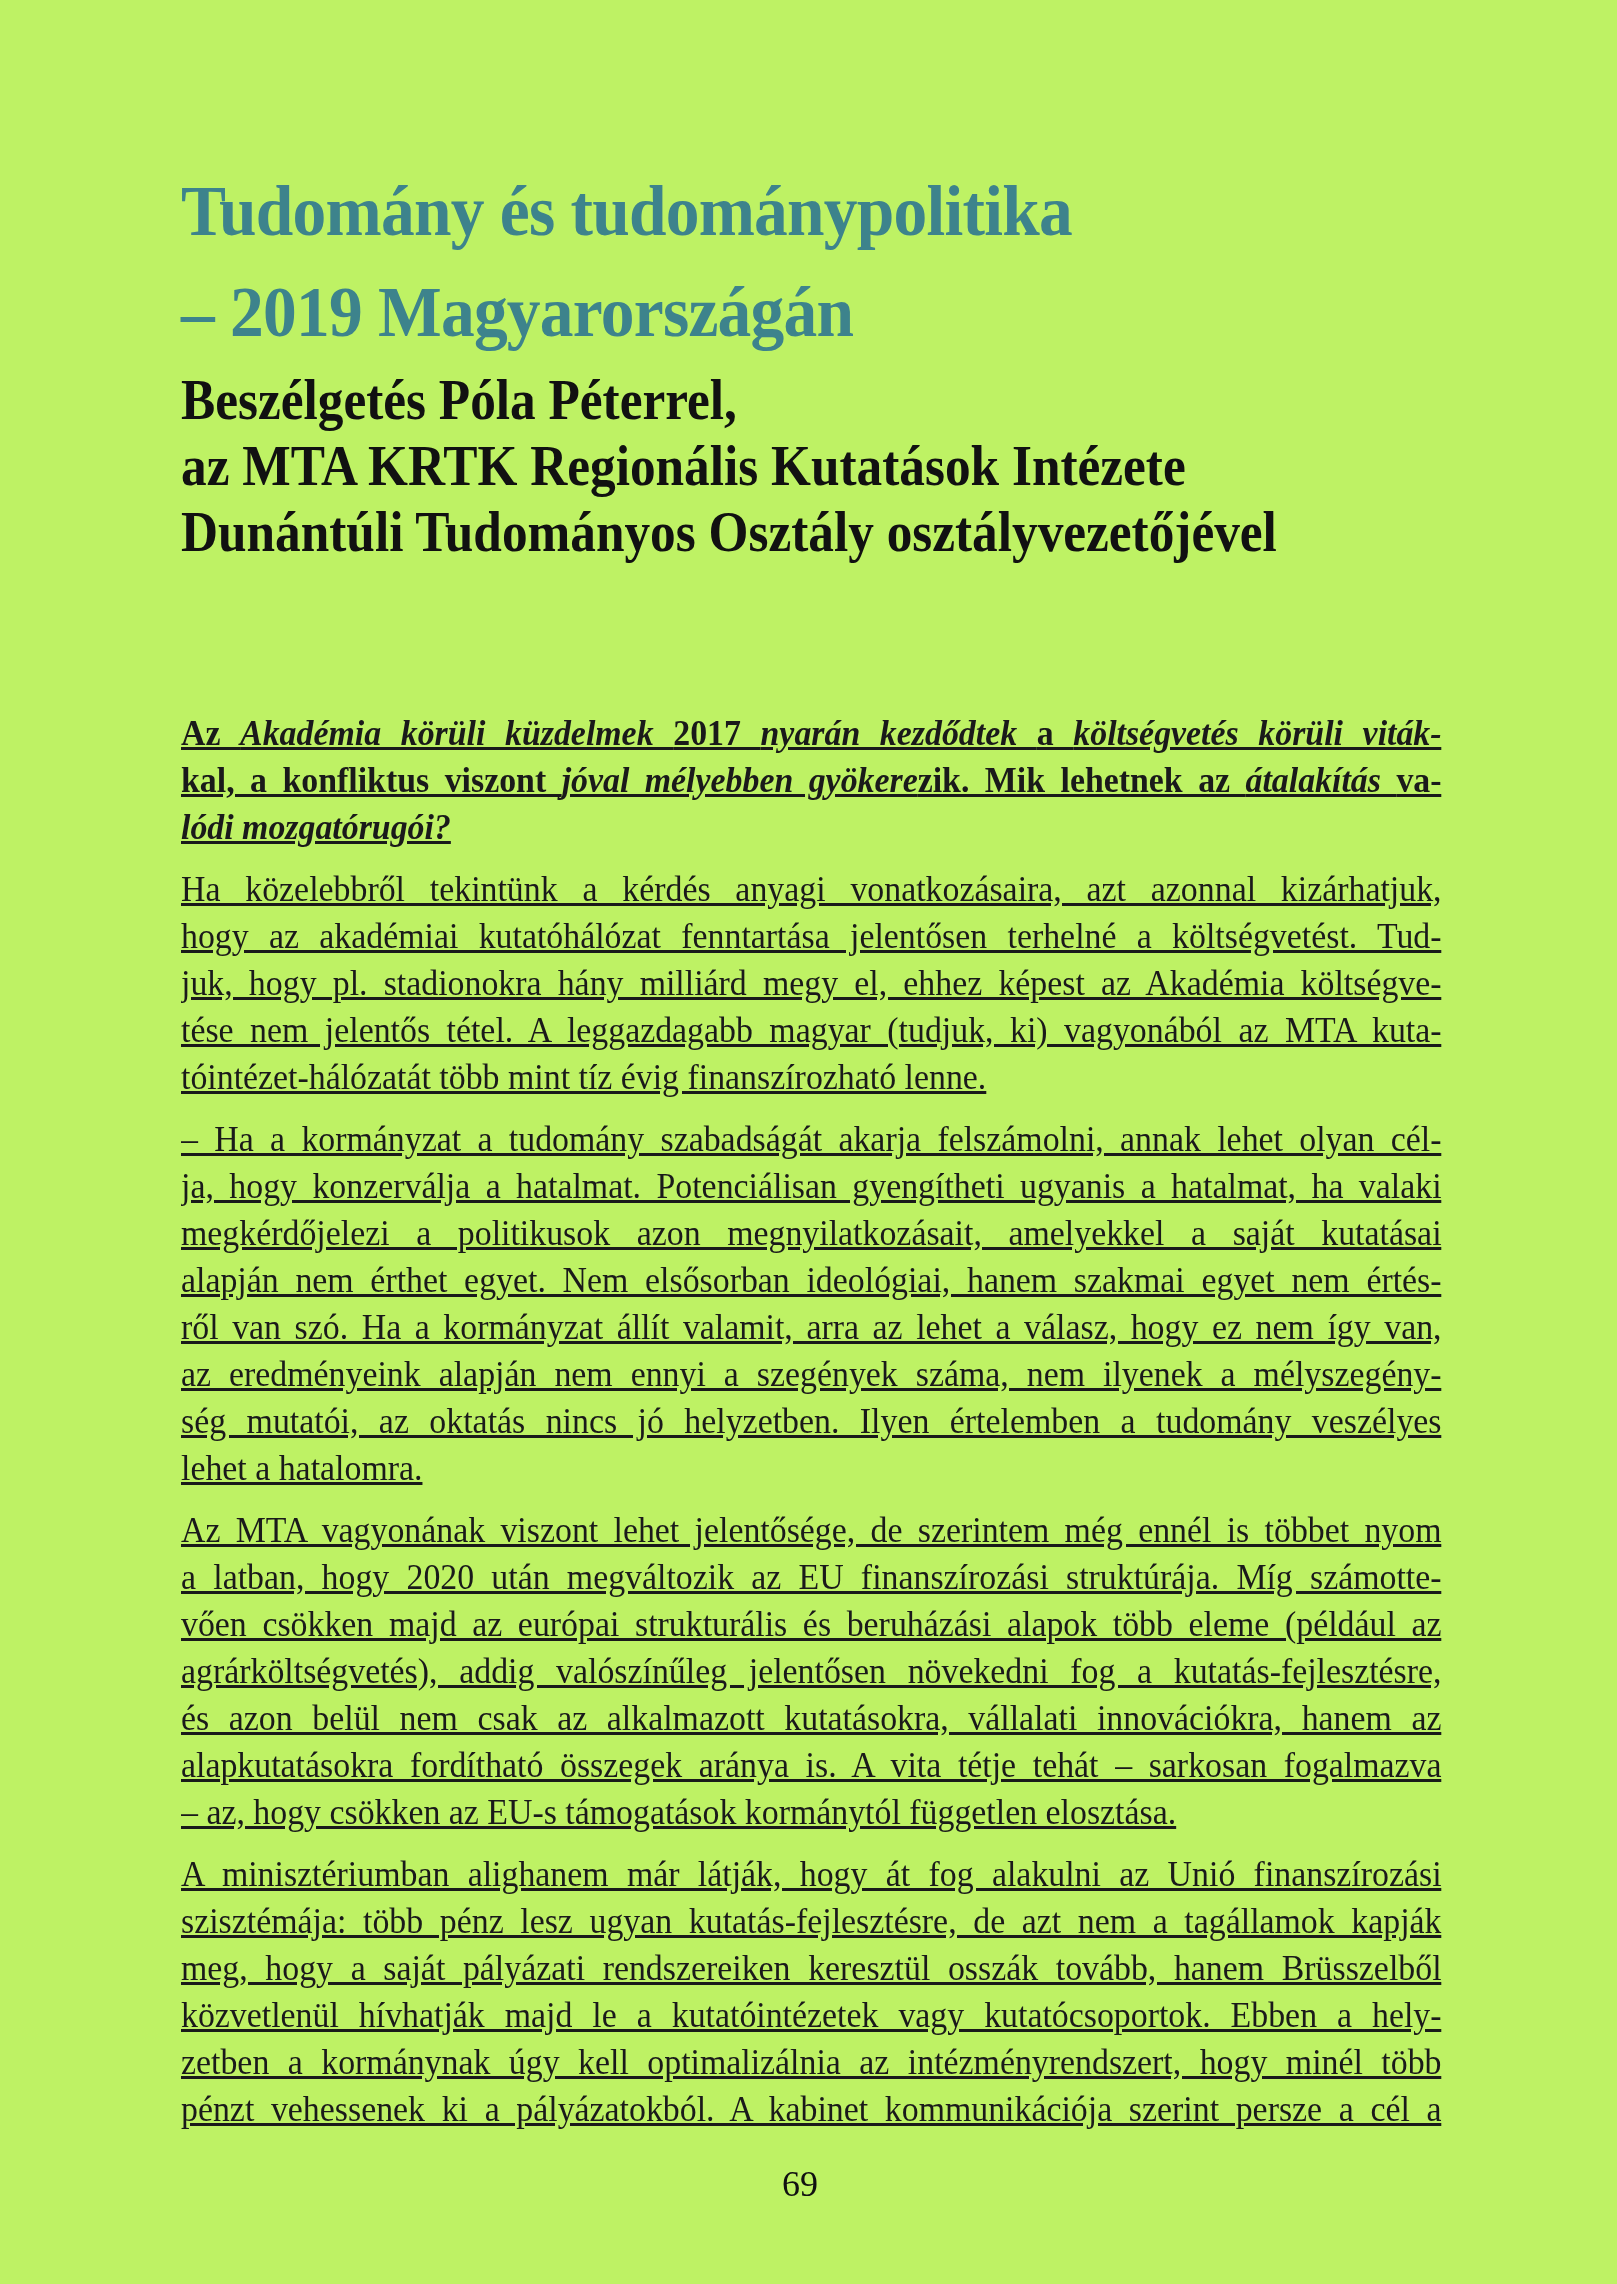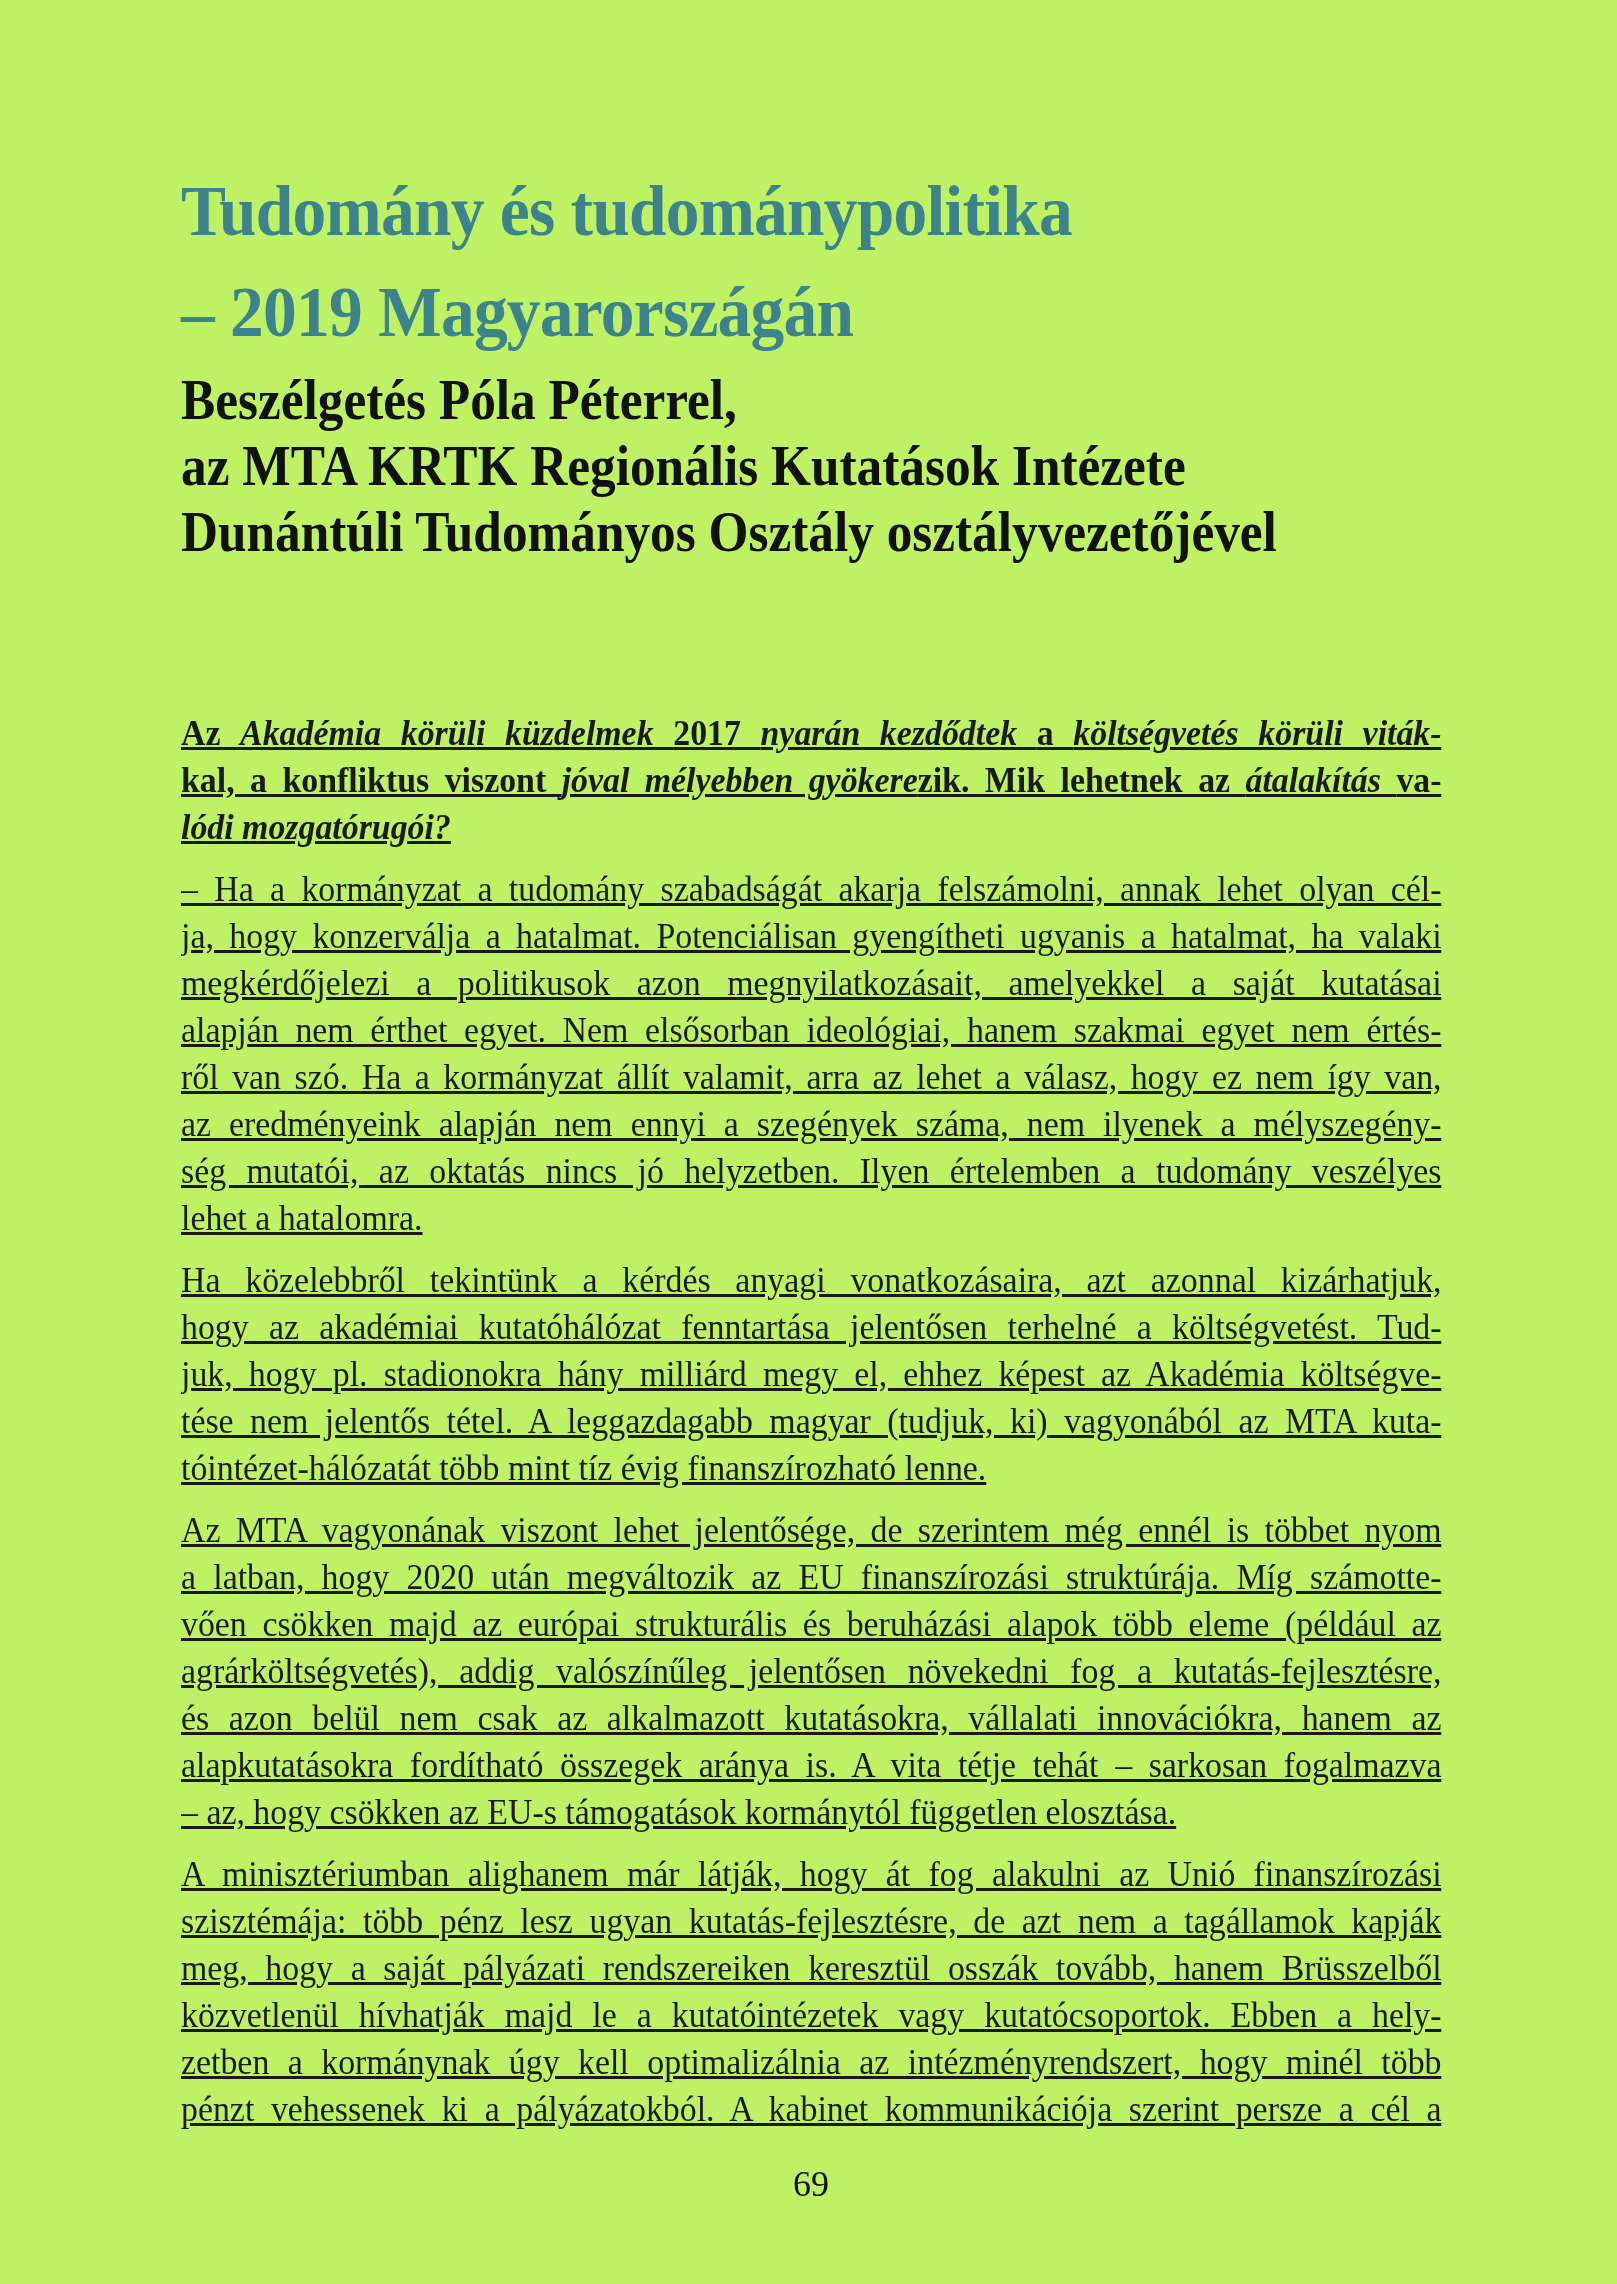--- a/index.html
+++ b/index.html
@@ -57,21 +57,21 @@
     text-align: justify;
     text-align-last: justify;
     overflow: hidden;
   }
   .line.last { text-align-last: left; }
   .question { font-weight: bold; }
   .run-b  { font-style: normal; }
   .run-bi { font-style: italic; }
   .page-number {
     position: absolute;
-    left: 181px;
+    left: 170px;
     top: 2161px;
     width: 1260px;
     text-align: center;
     font-size: 36px;
     line-height: 47px;
     color: #111111;
   }
 </style>
 </head>
 <body>
@@ -89,35 +89,35 @@
     <div>Dunántúli Tudományos Osztály osztályvezetőjével</div>
   </h2>
 
   <div class="article" id="article-body">
       <div class="paragraph question">
         <div class="line"><span class="run-b">Az </span><span class="run-bi">Akadémia körüli küzdelmek </span><span class="run-b">2017 </span><span class="run-bi">nyarán kezdődtek </span><span class="run-b">a </span><span class="run-bi">költségvetés körüli viták-</span></div>
         <div class="line"><span class="run-b">kal, a konfliktus viszont </span><span class="run-bi">jóval mélyebben gyökere</span><span class="run-b">zik. Mik lehetnek az </span><span class="run-bi">átalakítás </span><span class="run-b">va-</span></div>
         <div class="line last"><span class="run-bi">lódi mozgatórugói?</span></div>
       </div>
       <div class="paragraph">
+        <div class="line">Ha közelebbről tekintünk a kérdés anyagi vonatkozásaira, azt azonnal kizárhatjuk,</div>
+        <div class="line">hogy az akadémiai kutatóhálózat fenntartása jelentősen terhelné a költségvetést. Tud-</div>
+        <div class="line">juk, hogy pl. stadionokra hány milliárd megy el, ehhez képest az Akadémia költségve-</div>
+        <div class="line">tése nem jelentős tétel. A leggazdagabb magyar (tudjuk, ki) vagyonából az MTA kuta-</div>
+        <div class="line last">tóintézet-hálózatát több mint tíz évig finanszírozható lenne.</div>
+      </div>
+      <div class="paragraph">
         <div class="line">– Ha a kormányzat a tudomány szabadságát akarja felszámolni, annak lehet olyan cél-</div>
         <div class="line">ja, hogy konzerválja a hatalmat. Potenciálisan gyengítheti ugyanis a hatalmat, ha valaki</div>
         <div class="line">megkérdőjelezi a politikusok azon megnyilatkozásait, amelyekkel a saját kutatásai</div>
         <div class="line">alapján nem érthet egyet. Nem elsősorban ideológiai, hanem szakmai egyet nem értés-</div>
         <div class="line">ről van szó. Ha a kormányzat állít valamit, arra az lehet a válasz, hogy ez nem így van,</div>
         <div class="line">az eredményeink alapján nem ennyi a szegények száma, nem ilyenek a mélyszegény-</div>
         <div class="line">ség mutatói, az oktatás nincs jó helyzetben. Ilyen értelemben a tudomány veszélyes</div>
         <div class="line last">lehet a hatalomra.</div>
-      </div>
-      <div class="paragraph">
-        <div class="line">Ha közelebbről tekintünk a kérdés anyagi vonatkozásaira, azt azonnal kizárhatjuk,</div>
-        <div class="line">hogy az akadémiai kutatóhálózat fenntartása jelentősen terhelné a költségvetést. Tud-</div>
-        <div class="line">juk, hogy pl. stadionokra hány milliárd megy el, ehhez képest az Akadémia költségve-</div>
-        <div class="line">tése nem jelentős tétel. A leggazdagabb magyar (tudjuk, ki) vagyonából az MTA kuta-</div>
-        <div class="line last">tóintézet-hálózatát több mint tíz évig finanszírozható lenne.</div>
       </div>
       <div class="paragraph">
         <div class="line">Az MTA vagyonának viszont lehet jelentősége, de szerintem még ennél is többet nyom</div>
         <div class="line">a latban, hogy 2020 után megváltozik az EU finanszírozási struktúrája. Míg számotte-</div>
         <div class="line">vően csökken majd az európai strukturális és beruházási alapok több eleme (például az</div>
         <div class="line">agrárköltségvetés), addig valószínűleg jelentősen növekedni fog a kutatás-fejlesztésre,</div>
         <div class="line">és azon belül nem csak az alkalmazott kutatásokra, vállalati innovációkra, hanem az</div>
         <div class="line">alapkutatásokra fordítható összegek aránya is. A vita tétje tehát – sarkosan fogalmazva</div>
         <div class="line last">– az, hogy csökken az EU-s támogatások kormánytól független elosztása.</div>
       </div>

